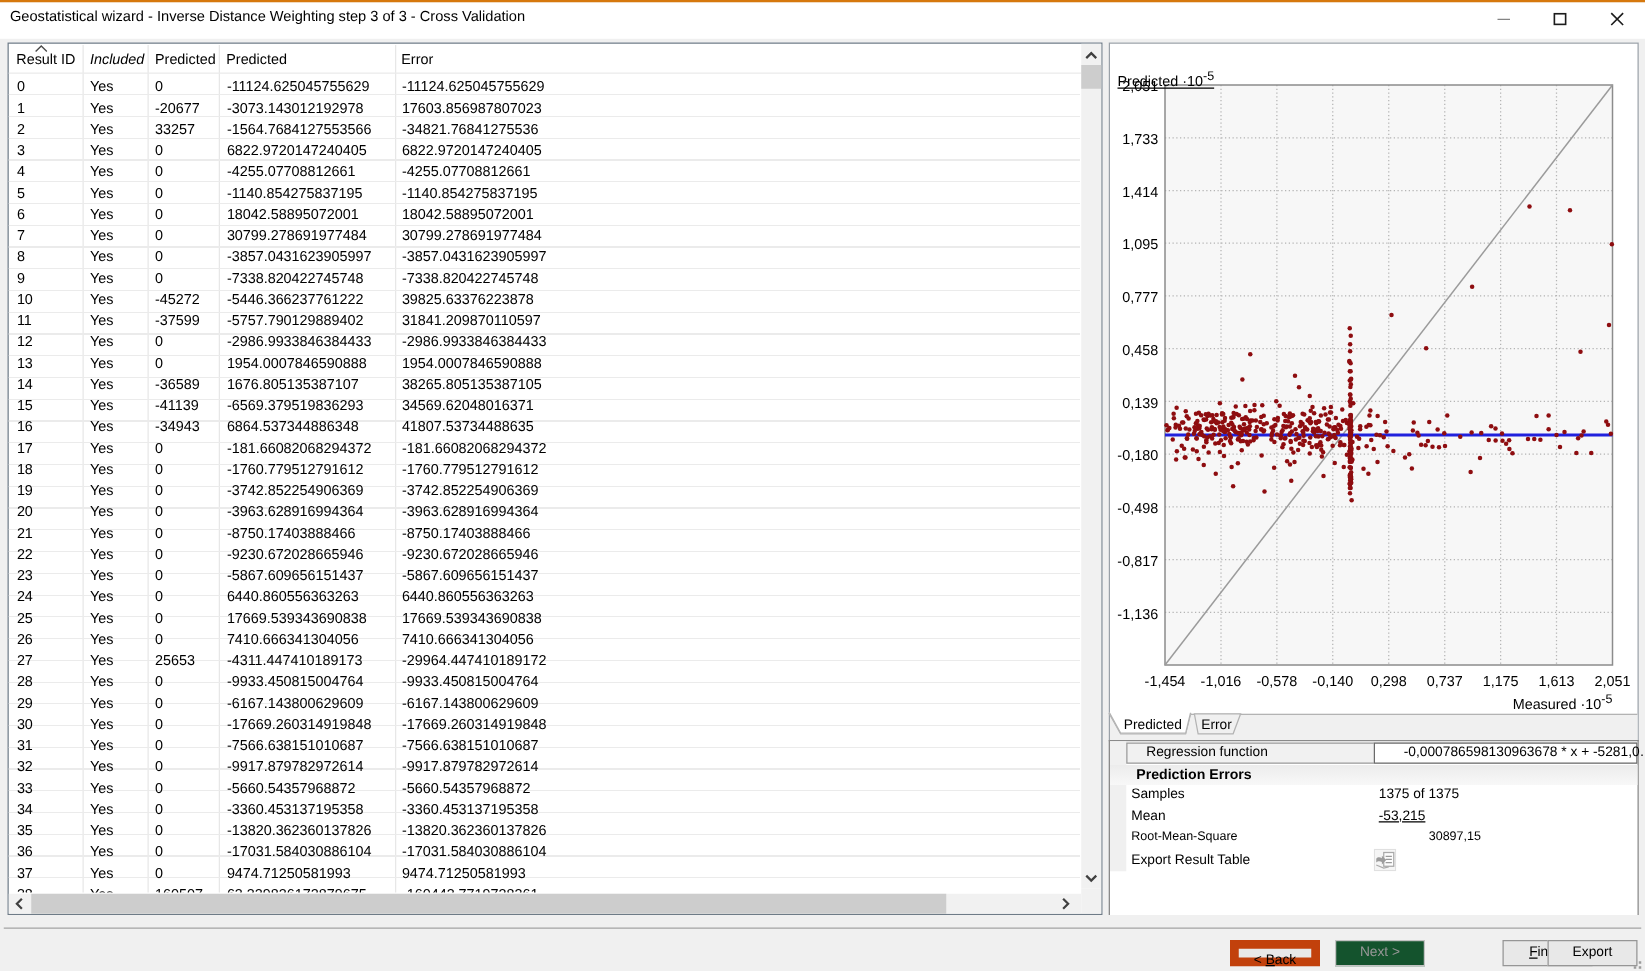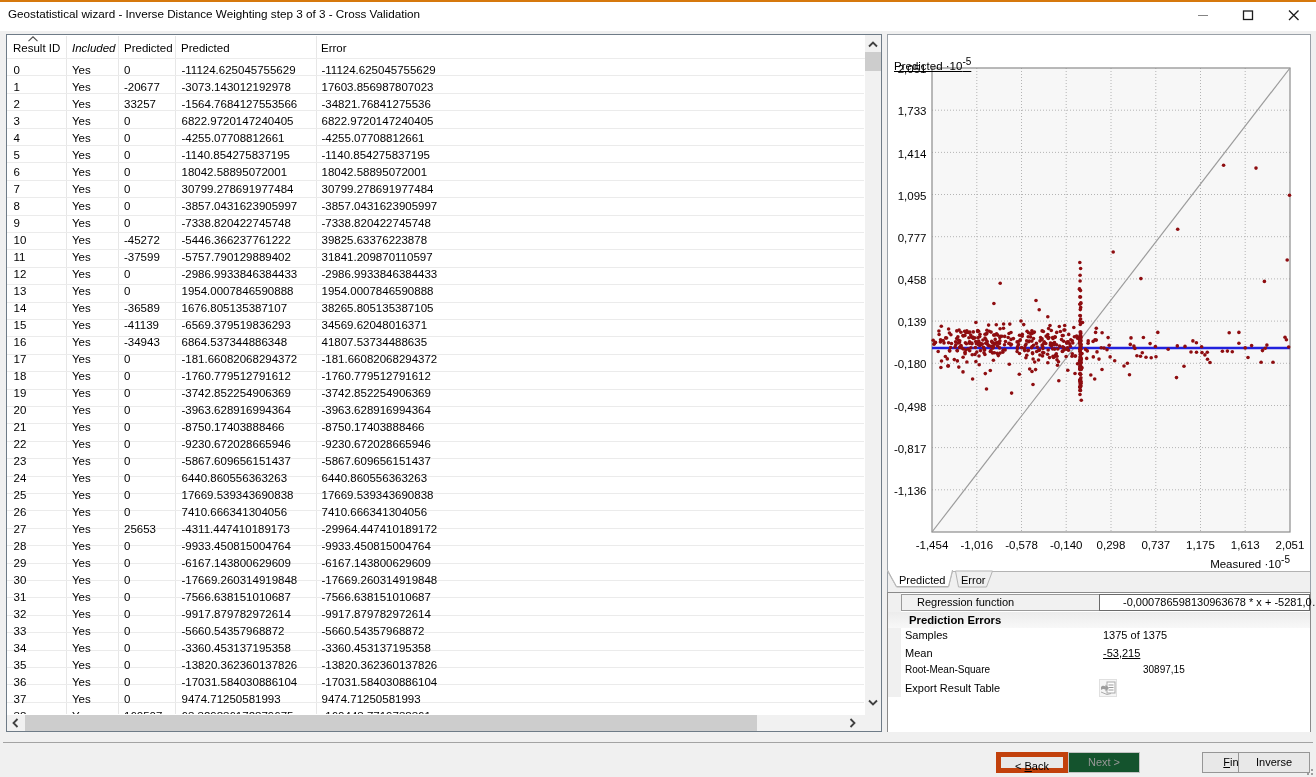--- a/index.html
+++ b/index.html
@@ -683,23 +683,23 @@
  <rect x="0.5" y="0.5" width="17" height="17" fill="#f5f5f5" stroke="#e0e0e0"></rect>
  <rect x="8" y="3" width="8" height="11" fill="#fdfdfd" stroke="#a9a9a9" stroke-width="1"></rect>
  <line x1="9.5" y1="6" x2="14.5" y2="6" stroke="#9a9a9a"></line>
  <line x1="9.5" y1="8.5" x2="14.5" y2="8.5" stroke="#9a9a9a"></line>
  <line x1="9.5" y1="11" x2="14.5" y2="11" stroke="#9a9a9a"></line>
  <path d="M2 8 C3 6.5 5 6.5 6.5 7.5 L6.5 5.5 L10 9 L6.5 12.5 L6.5 10.5 C4.5 9.5 3 10 2 11 Z" fill="#9c9c9c"></path>
  <path d="M2 13 L8 15.5 L12 14.5" fill="none" stroke="#ababab"></path>
 </svg>
 
 <div class="abs" style="left:3px;top:742px;width:1310px;height:1px;background:#a3a3a3;"></div>
-<div class="abs" style="left:984px;top:751.5px;width:72px;height:21px;background:#e8e8e8;border:5px solid #c2410c;text-align:center;line-height:19px;font-size:11px;margin-left:12px;">&lt; <span style="text-decoration:underline;">B</span>ack</div>
+<div class="abs" style="left:984px;top:751.5px;width:72px;height:21px;background:#e8e8e8;border:7px solid #c2410c;text-align:center;line-height:19px;font-size:11px;">&lt; <span style="text-decoration:underline;">B</span>ack</div>
 <div class="abs" style="left:1068px;top:751.5px;width:72px;height:21px;background:#14532d;border:1px solid #c2c2c2;text-align:center;line-height:19px;font-size:11px;color:#979797;">Next &gt;</div>
 <div class="abs" style="left:1202px;top:751.5px;width:72px;height:21px;background:#e8e8e8;border:1px solid #969696;text-align:center;line-height:19px;font-size:11px;"><span style="text-decoration:underline;">F</span>inish</div>
-<div class="abs" style="left:1238px;top:751.5px;width:72px;height:21px;background:#e8e8e8;border:1px solid #969696;text-align:center;line-height:19px;font-size:11px;">Inverse</div>
+<div class="abs" style="left:1238px;top:751.5px;width:72px;height:21px;background:#e8e8e8;border:1px solid #969696;text-align:center;line-height:19px;font-size:11px;">Export</div>
 <svg class="abs" style="left:1303px;top:765px;" width="12" height="12" viewBox="0 0 12 12">
  <g fill="#9c9c9c">
       <rect x="8" y="8" width="2" height="2"></rect>
       <rect x="8" y="4" width="2" height="2"></rect>
       <rect x="4" y="8" width="2" height="2"></rect>
     </g>
 </svg>
 
 </body></html>

